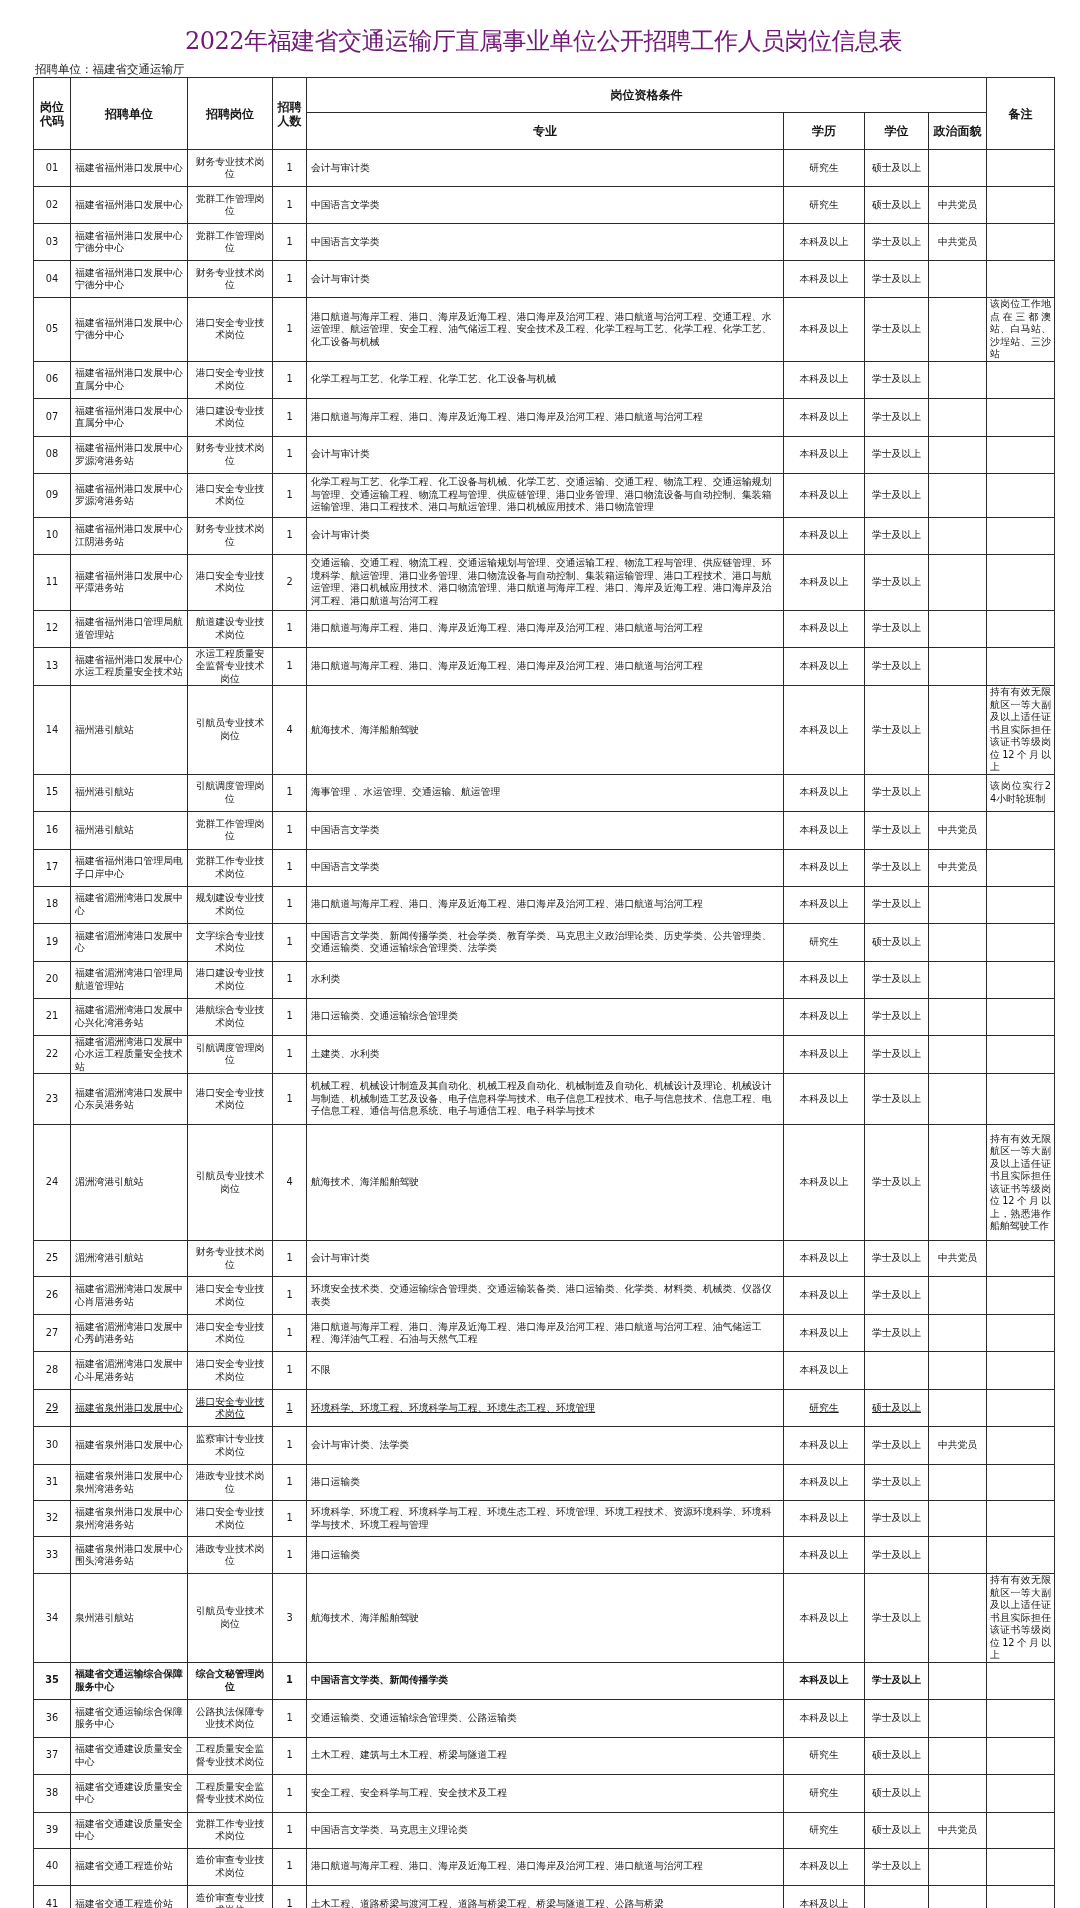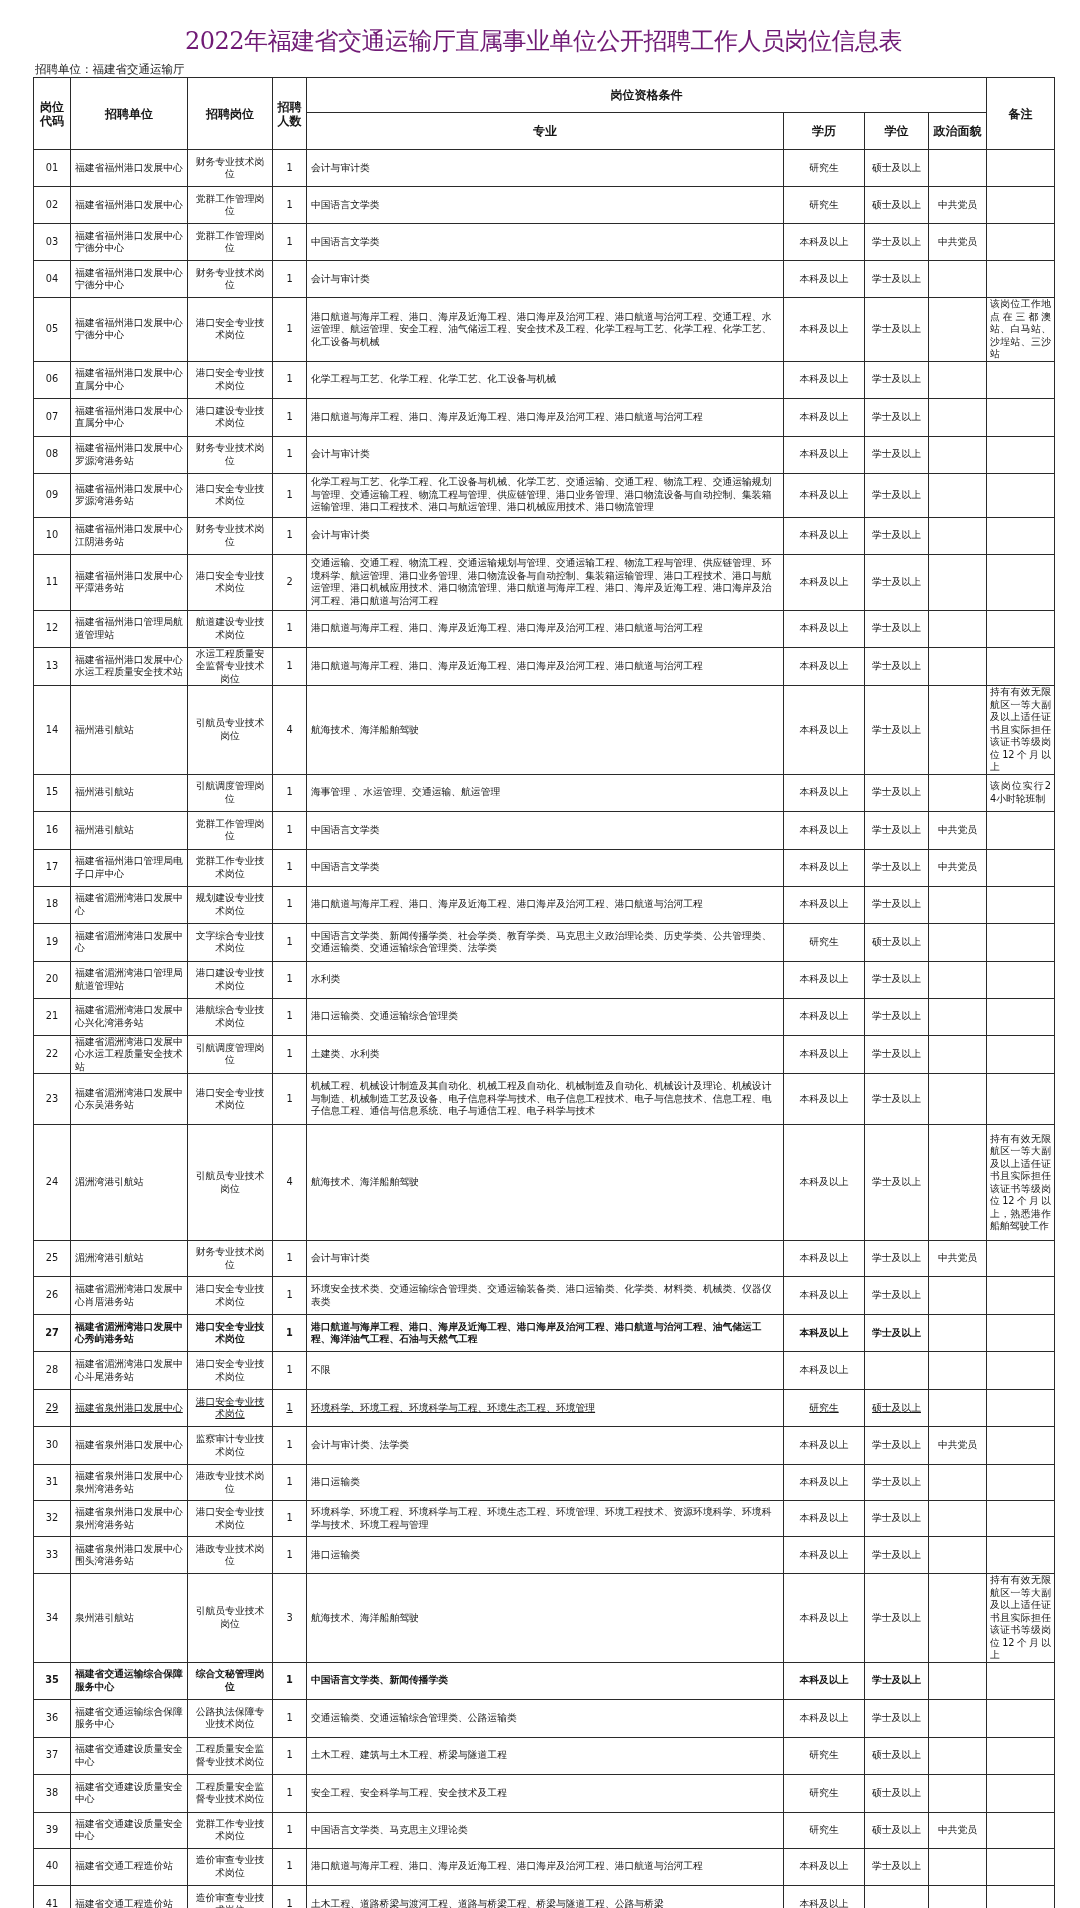--- a/index.html
+++ b/index.html
@@ -334,21 +334,21 @@
     <td class="c">26</td>
     <td class="l">福建省湄洲湾港口发展中心肖厝港务站</td>
     <td class="c">港口安全专业技术岗位</td>
     <td class="c">1</td>
     <td class="l">环境安全技术类、交通运输综合管理类、交通运输装备类、港口运输类、化学类、材料类、机械类、仪器仪表类</td>
     <td class="c">本科及以上</td>
     <td class="c">学士及以上</td>
     <td class="c"></td>
     <td class="notes"></td>
   </tr>
-      <tr style="height: 37px; font-weight: bold;">
+      <tr style="height: 37px;">
     <td class="c">27</td>
     <td class="l">福建省湄洲湾港口发展中心秀屿港务站</td>
     <td class="c">港口安全专业技术岗位</td>
     <td class="c">1</td>
     <td class="l">港口航道与海岸工程、港口、海岸及近海工程、港口海岸及治河工程、港口航道与治河工程、油气储运工程、海洋油气工程、石油与天然气工程</td>
     <td class="c">本科及以上</td>
     <td class="c">学士及以上</td>
     <td class="c"></td>
     <td class="notes"></td>
   </tr>

